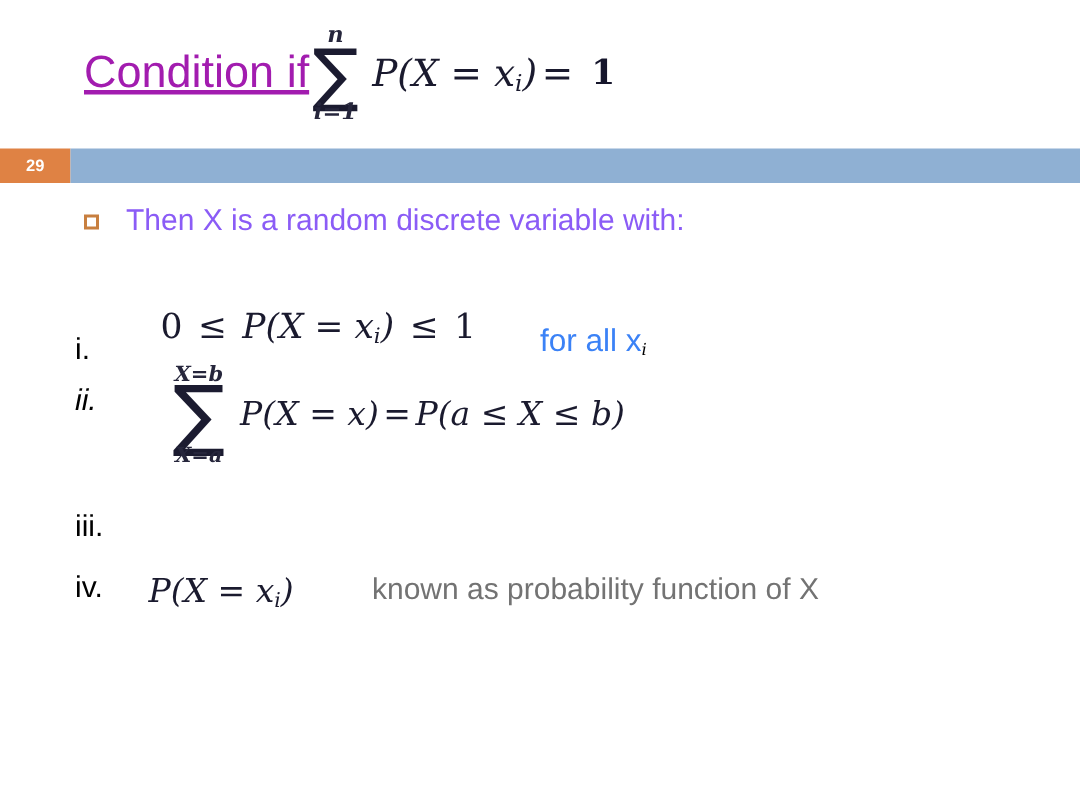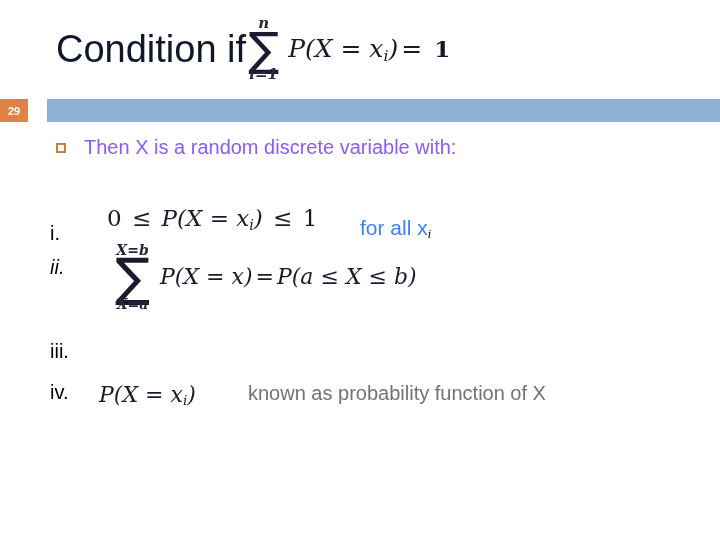--- a/index.html
+++ b/index.html
@@ -25,26 +25,27 @@
   .title-row {
     position: absolute;
     left: 56px;
     top: 8px;
     right: 20px;
     height: 82px;
     display: flex;
     align-items: center;
   }
   .title-text {
-    font-size: 38px;
-    color: #0f172a;
+    font-size: 30px;
+    color: #a21caf;
     font-family: "Liberation Sans", sans-serif;
     letter-spacing: 0px;
     white-space: nowrap;
     line-height: 1;
+    text-decoration: underline;
   }
 
   
   .math {
     font-family: "DejaVu Serif", serif;
     font-style: italic;
     color: #1a1a2e;
     white-space: nowrap;
   }
   .math .num { font-style: normal; }
@@ -93,21 +94,21 @@
     position: absolute;
     left: 0;
     top: 99px;
     width: 720px;
     height: 23px;
   }
   .page-badge {
     position: absolute;
     left: 0;
     top: 0;
-    width: 28px;
+    width: 47px;
     height: 23px;
     background: #df8244;
     color: #ffffff;
     font-size: 11px;
     font-weight: bold;
     font-family: "Liberation Sans", sans-serif;
     display: flex;
     align-items: center;
     justify-content: center;
   }

